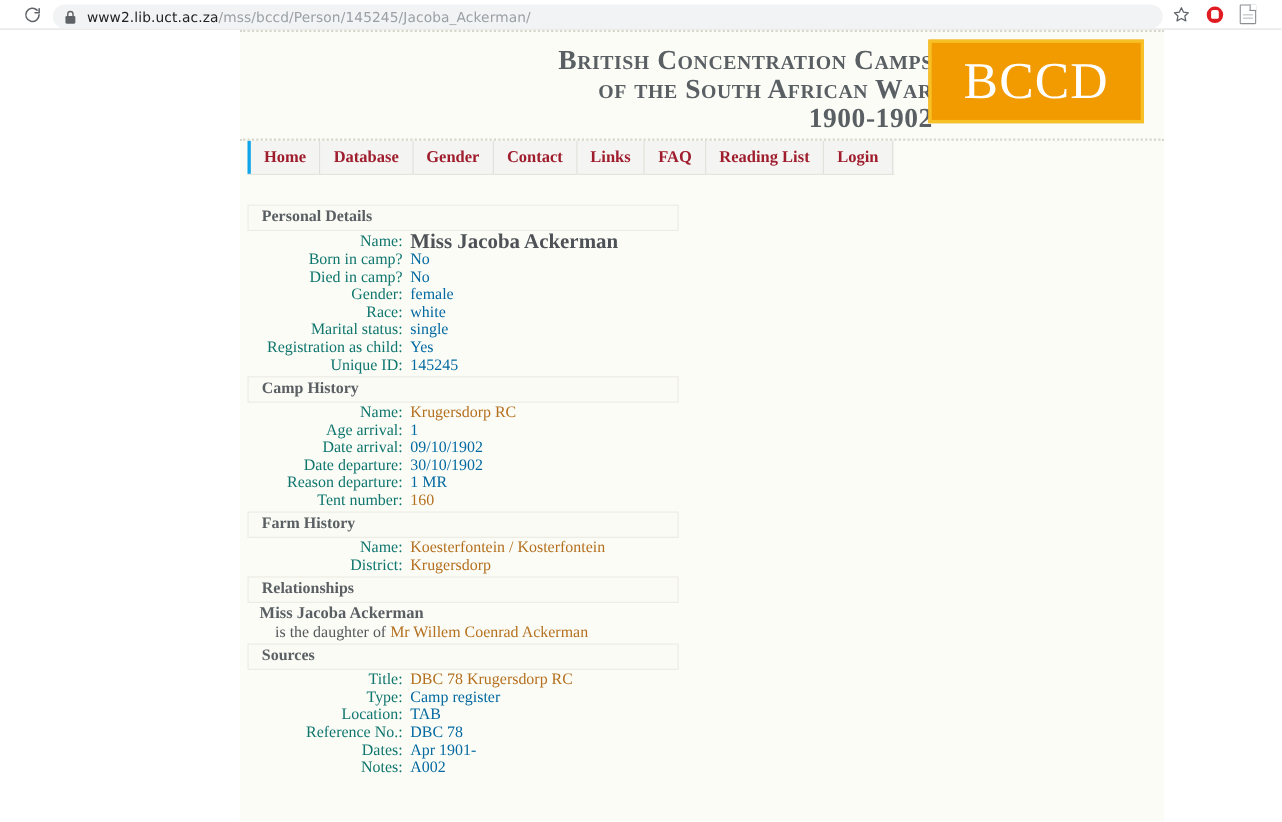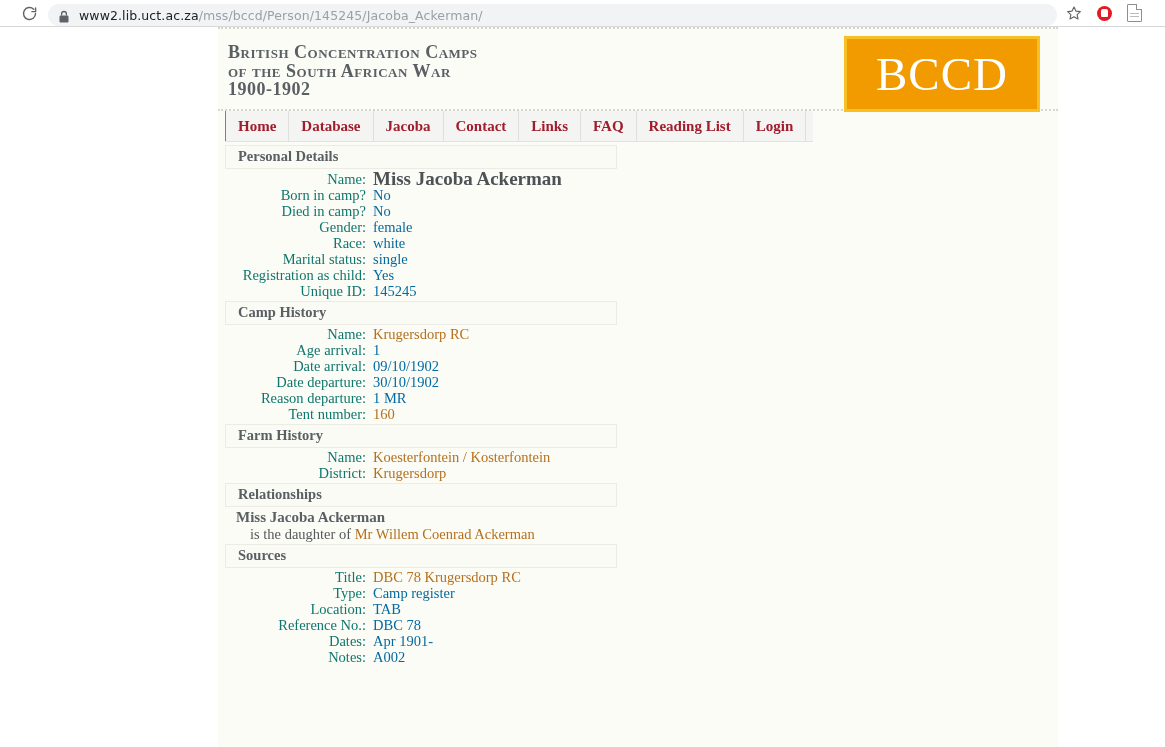--- a/index.html
+++ b/index.html
@@ -142,26 +142,27 @@
     position: relative;
     padding: 14px 0 6px 10px;
     border-bottom: 2px dotted #d6d6cc;
     min-height: 82px;
     box-sizing: border-box;
   }
   .site-title {
     font-family: "Liberation Serif", serif;
     font-variant: small-caps;
     font-weight: bold;
-    font-size: 18px;
+    font-size: 25px;
     line-height: 1.03;
     color: #5a5f63;
     letter-spacing: 0.5px;
     margin: 0;
     max-width: 620px;
+    text-align: right;
   }
   .site-title .ln { display: block; }
   .logo {
     position: absolute;
     right: 18px;
     top: 7px;
     width: 196px;
     height: 76px;
     background: #f19b00;
     border: 3px solid #f6c026;
@@ -194,25 +195,25 @@
     align-items: center;
     padding: 0 12px;
     font-family: "Liberation Serif", serif;
     font-weight: bold;
     font-size: 15px;
     color: #9f1d2d;
     border-right: 1px solid #e0e0da;
     cursor: pointer;
     white-space: nowrap;
   }
-  .nav-item:first-child { border-left: 1px solid #0ea5e9; padding-left: 12px; }
+  .nav-item:first-child { border-left: 3px solid #0ea5e9; padding-left: 12px; }
 
   
   .detail-wrap {
-    margin: 3px 0 0 7px;
+    margin: 27px 0 0 7px;
     width: 392px;
   }
   .section-head {
     background: #fafbf4;
     border: 1px solid #ecece4;
     font-family: "Liberation Serif", serif;
     font-weight: bold;
     font-size: 14.5px;
     color: #5a5f63;
     padding: 2px 0 3px 12px;
@@ -321,21 +322,21 @@
         <span class="ln">1900-1902</span>
       </h1>
       <div class="logo">
         <span class="logo-text">BCCD</span>
       </div>
     </div>
 
     <div class="nav">
       <div class="nav-item">Home</div>
       <div class="nav-item">Database</div>
-      <div class="nav-item">Jacoba</div>
+      <div class="nav-item">Gender</div>
       <div class="nav-item">Contact</div>
       <div class="nav-item">Links</div>
       <div class="nav-item">FAQ</div>
       <div class="nav-item">Reading List</div>
       <div class="nav-item">Login</div>
     </div>
 
     <div class="detail-wrap">
 
       <div class="section-head">Personal Details</div>

